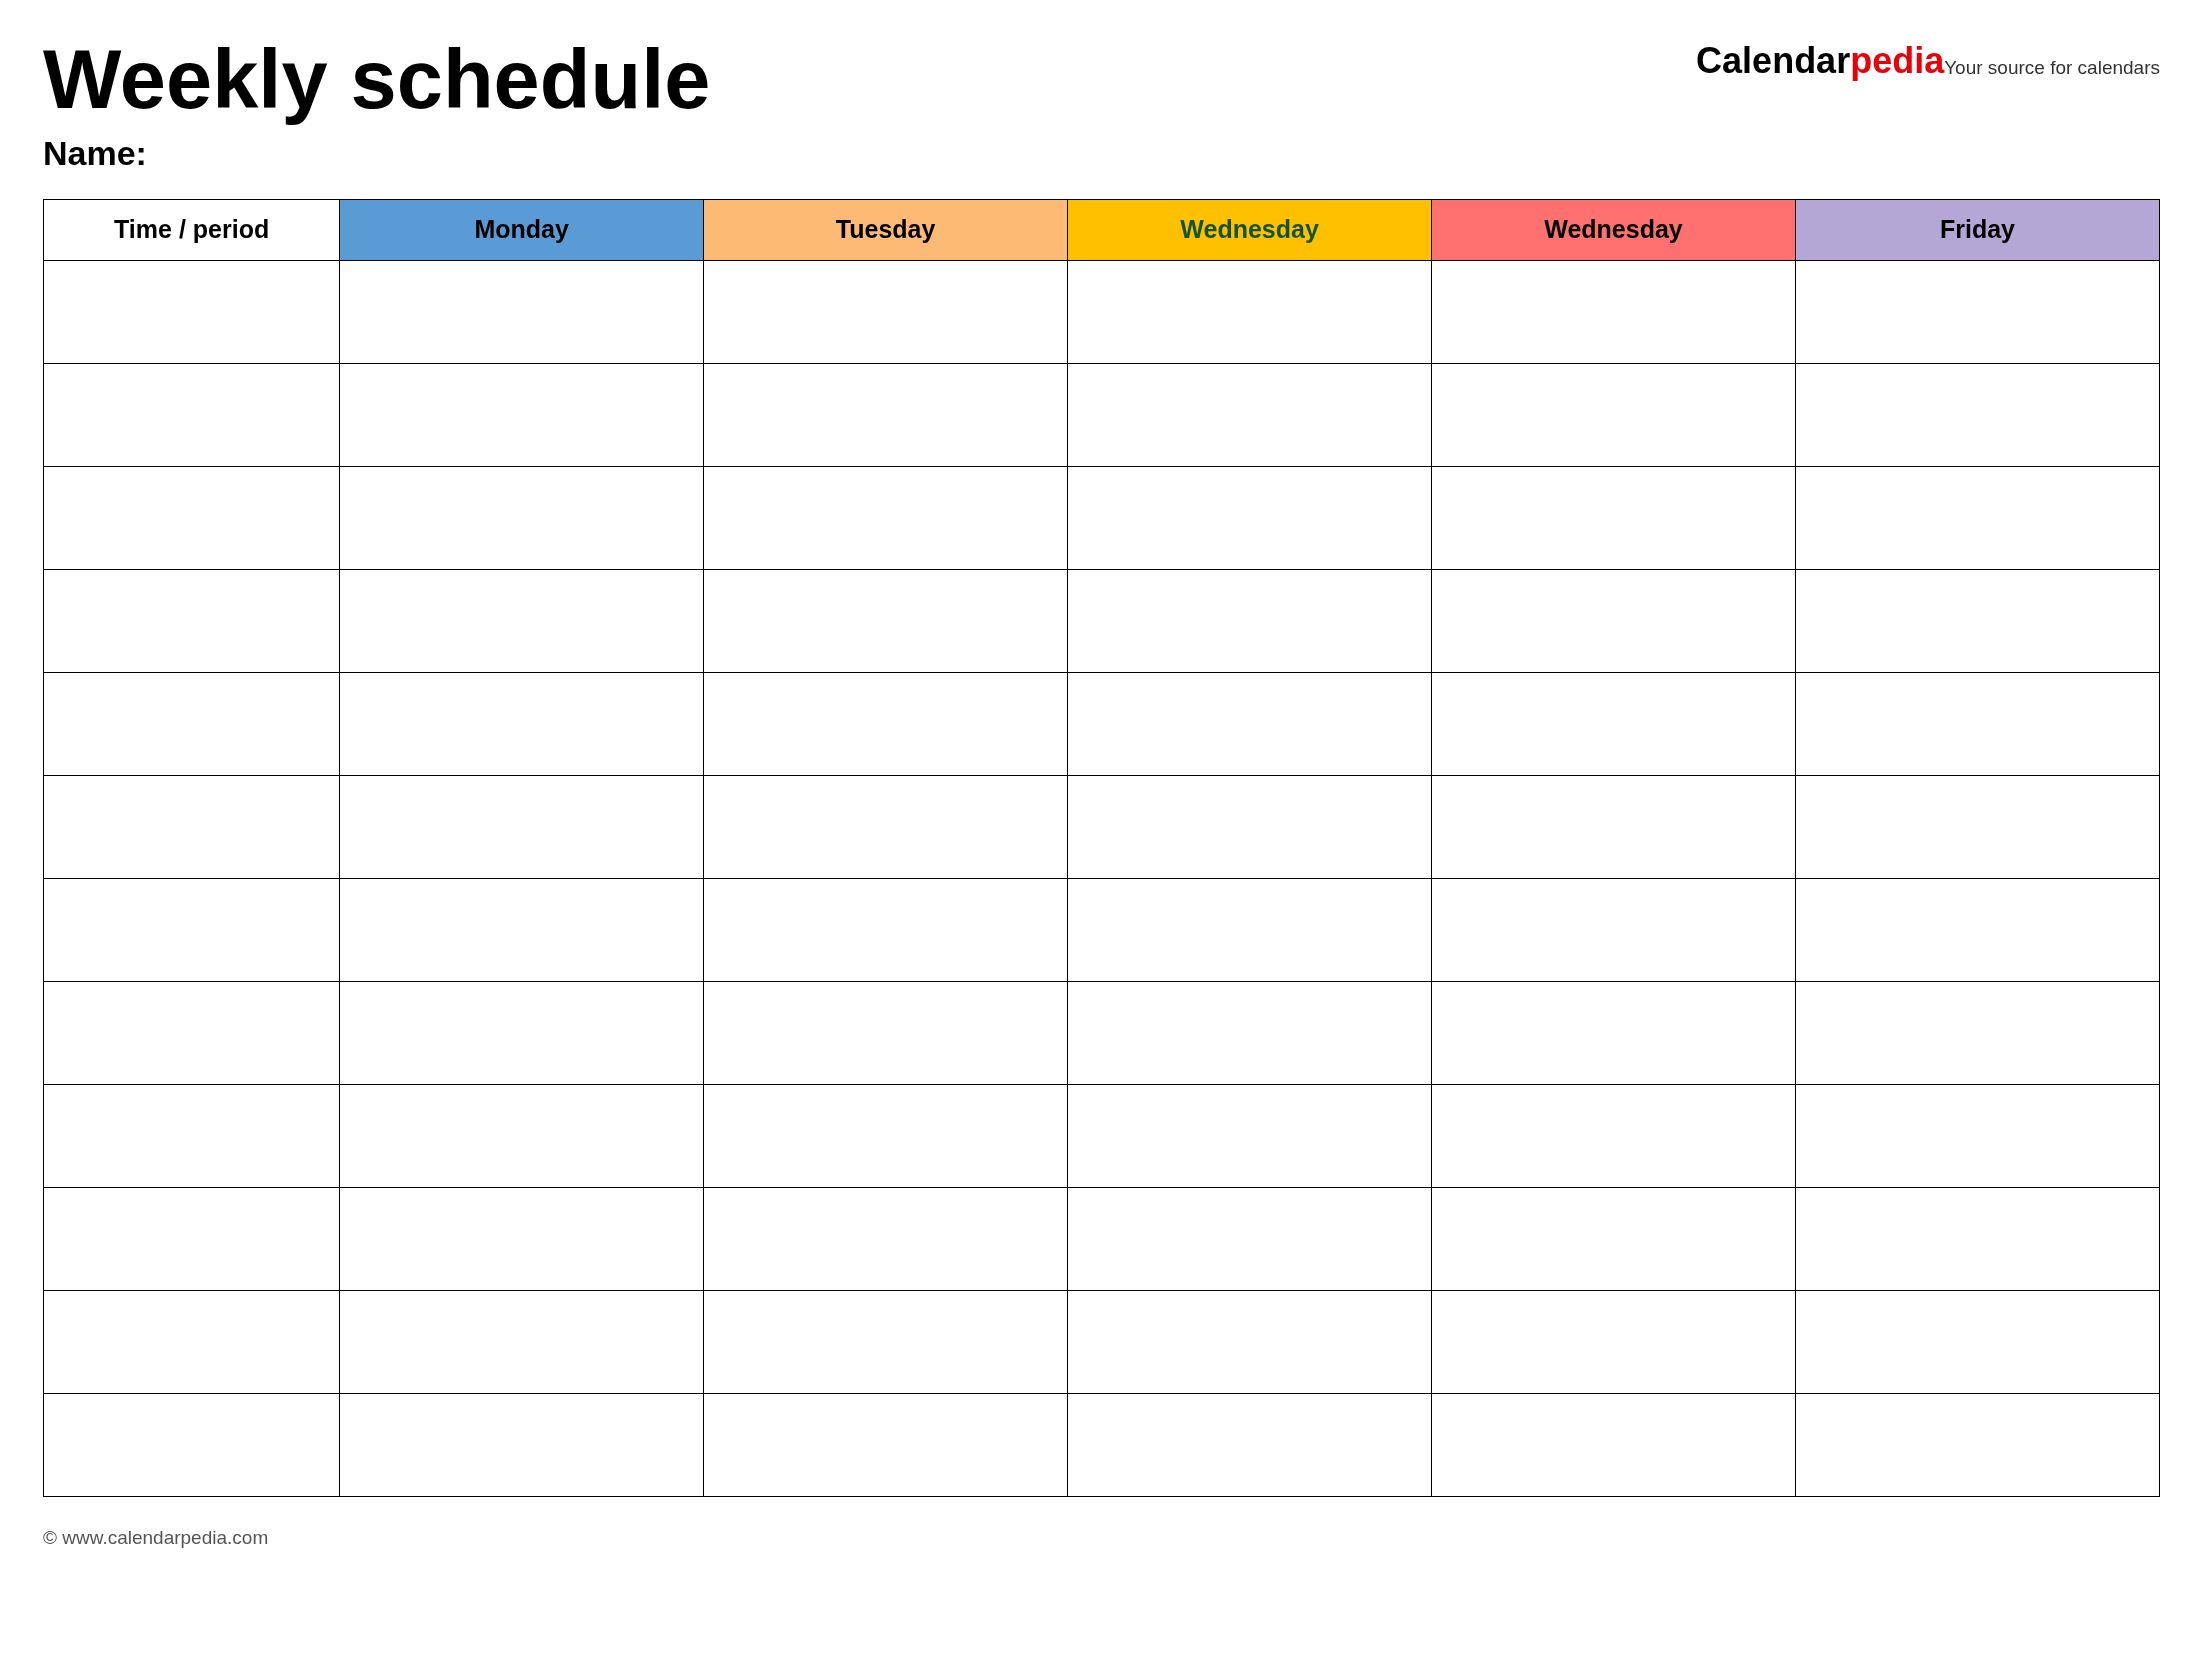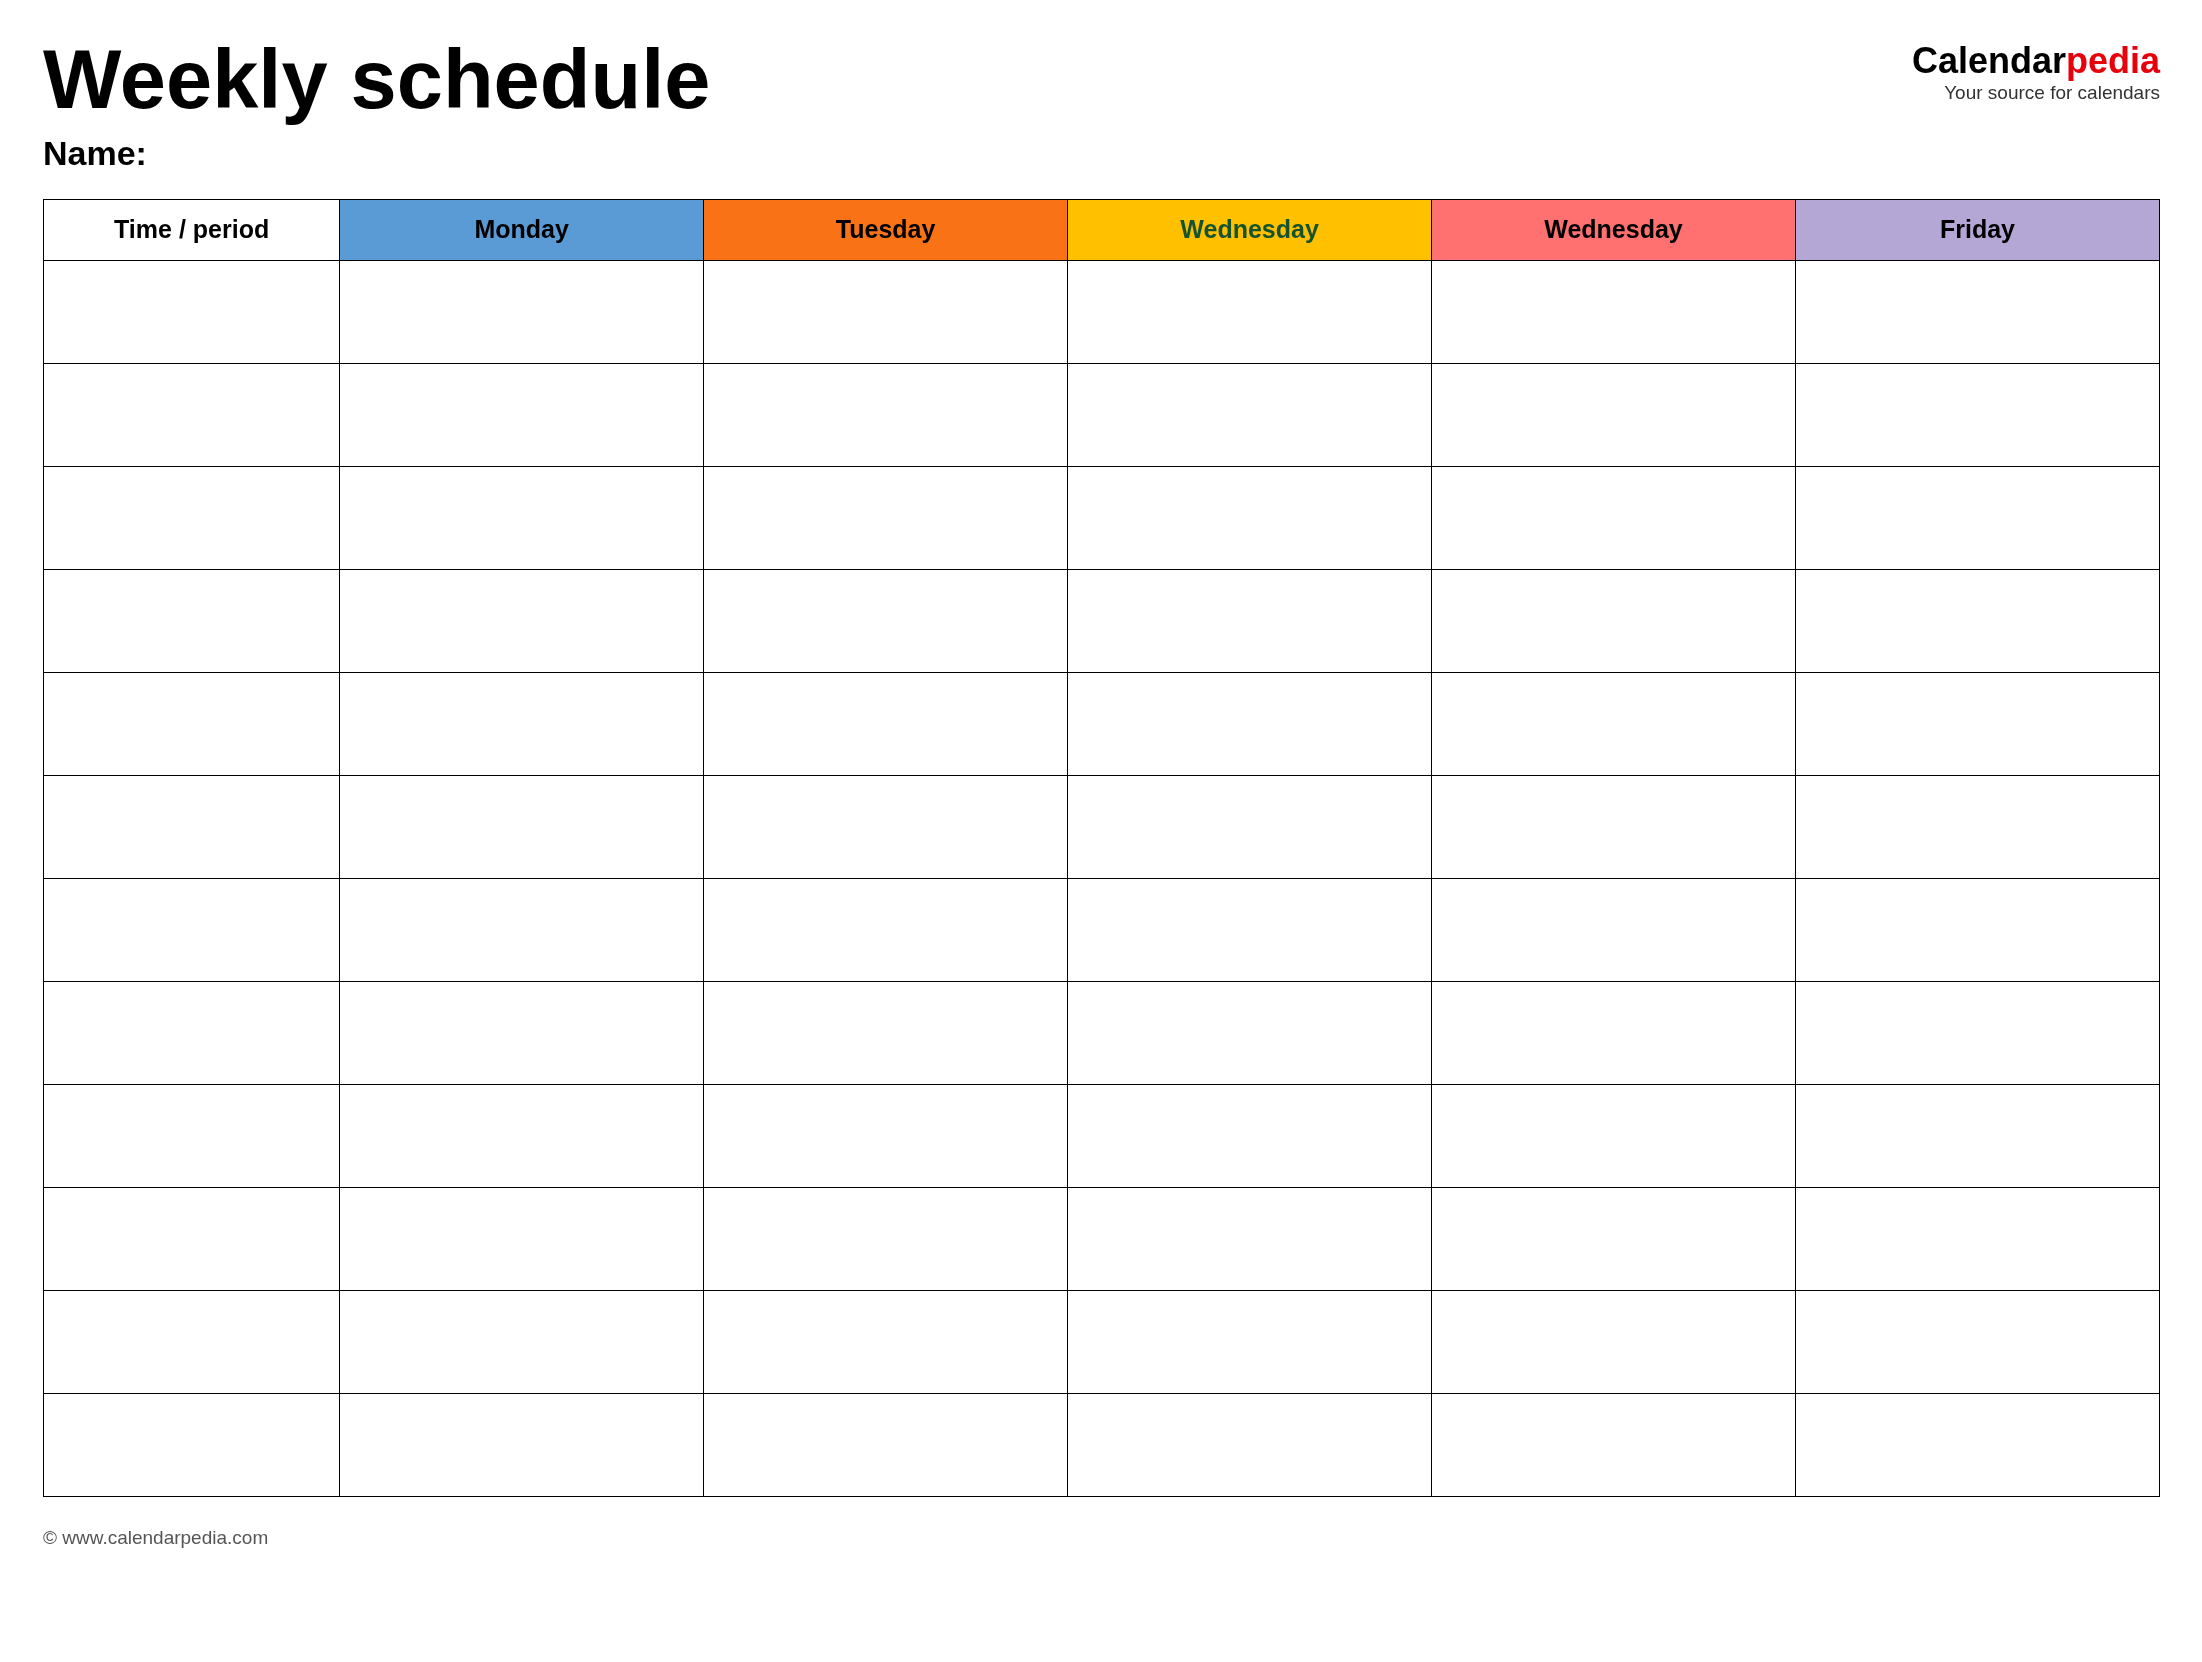--- a/index.html
+++ b/index.html
@@ -29,21 +29,21 @@
 
     .page-title {
       font-size: 83px;
       font-weight: bold;
       color: #000;
       line-height: 1.1;
     }
 
     .brand-area {
       display: flex;
-      flex-direction: column;
+      flex-direction: row;
       align-items: flex-end;
       padding-top: 8.6px;
     }
 
     .brand-logo {
       font-size: 36px;
       font-weight: bold;
       color: #000;
       line-height: 1;
     }
@@ -98,21 +98,21 @@
       color: #000;
       font-size: 31px;
     }
 
     .th-monday {
       background: #5b9bd5;
       color: #000;
     }
 
     .th-tuesday {
-      background: #f97316;
+      background: #fdba74;
       color: #000;
     }
 
     .th-wednesday {
       background: #ffc000;
       color: #14532d;
     }
 
     .th-thursday {
       background: #ff7070;

